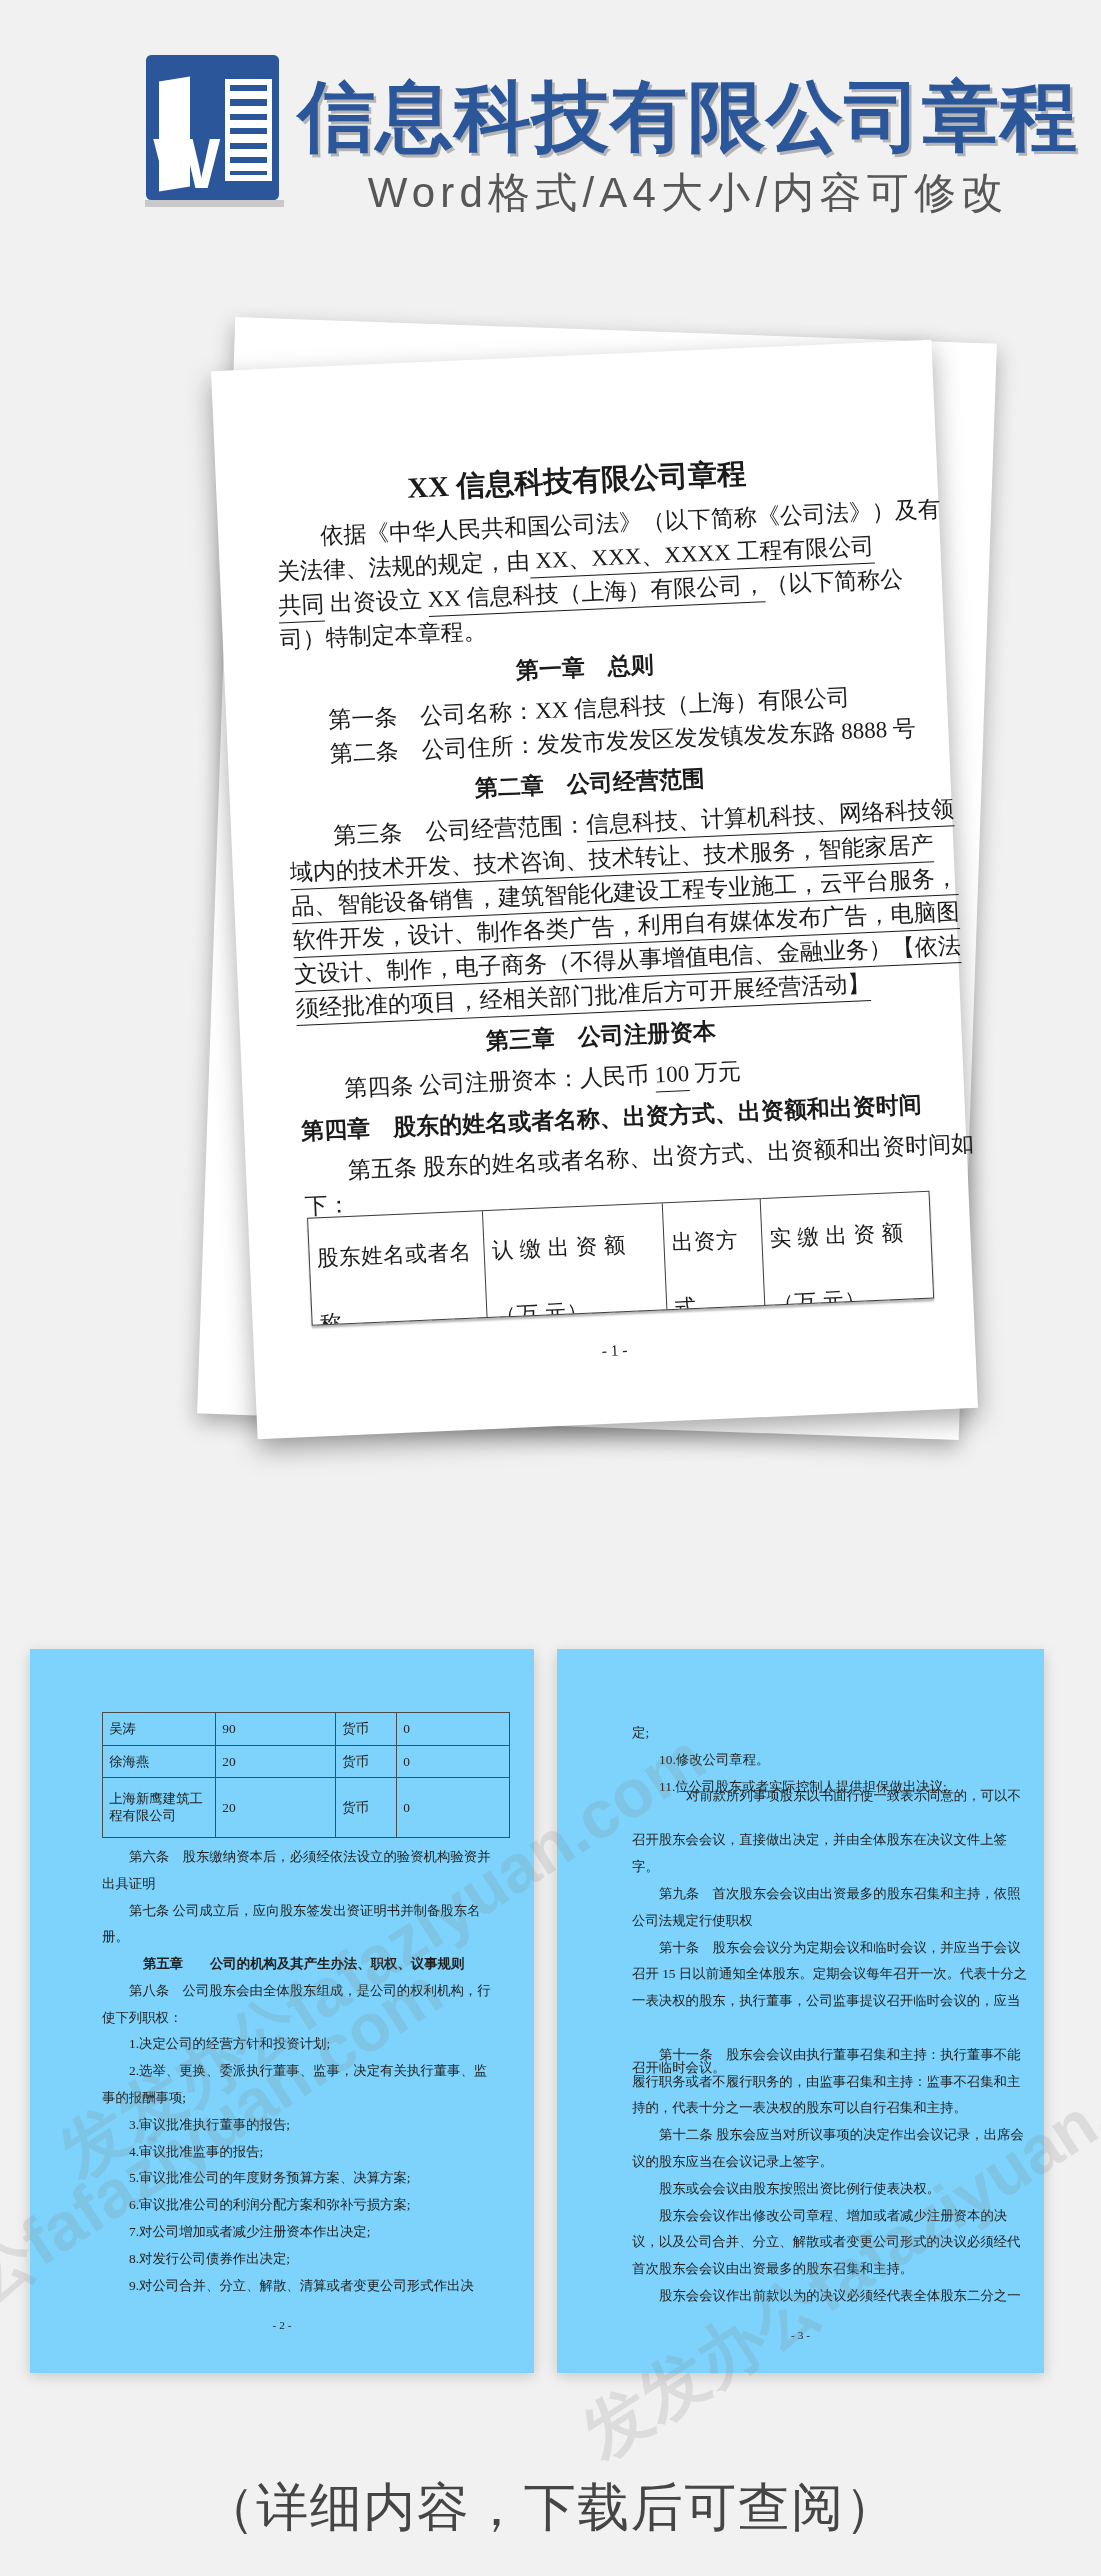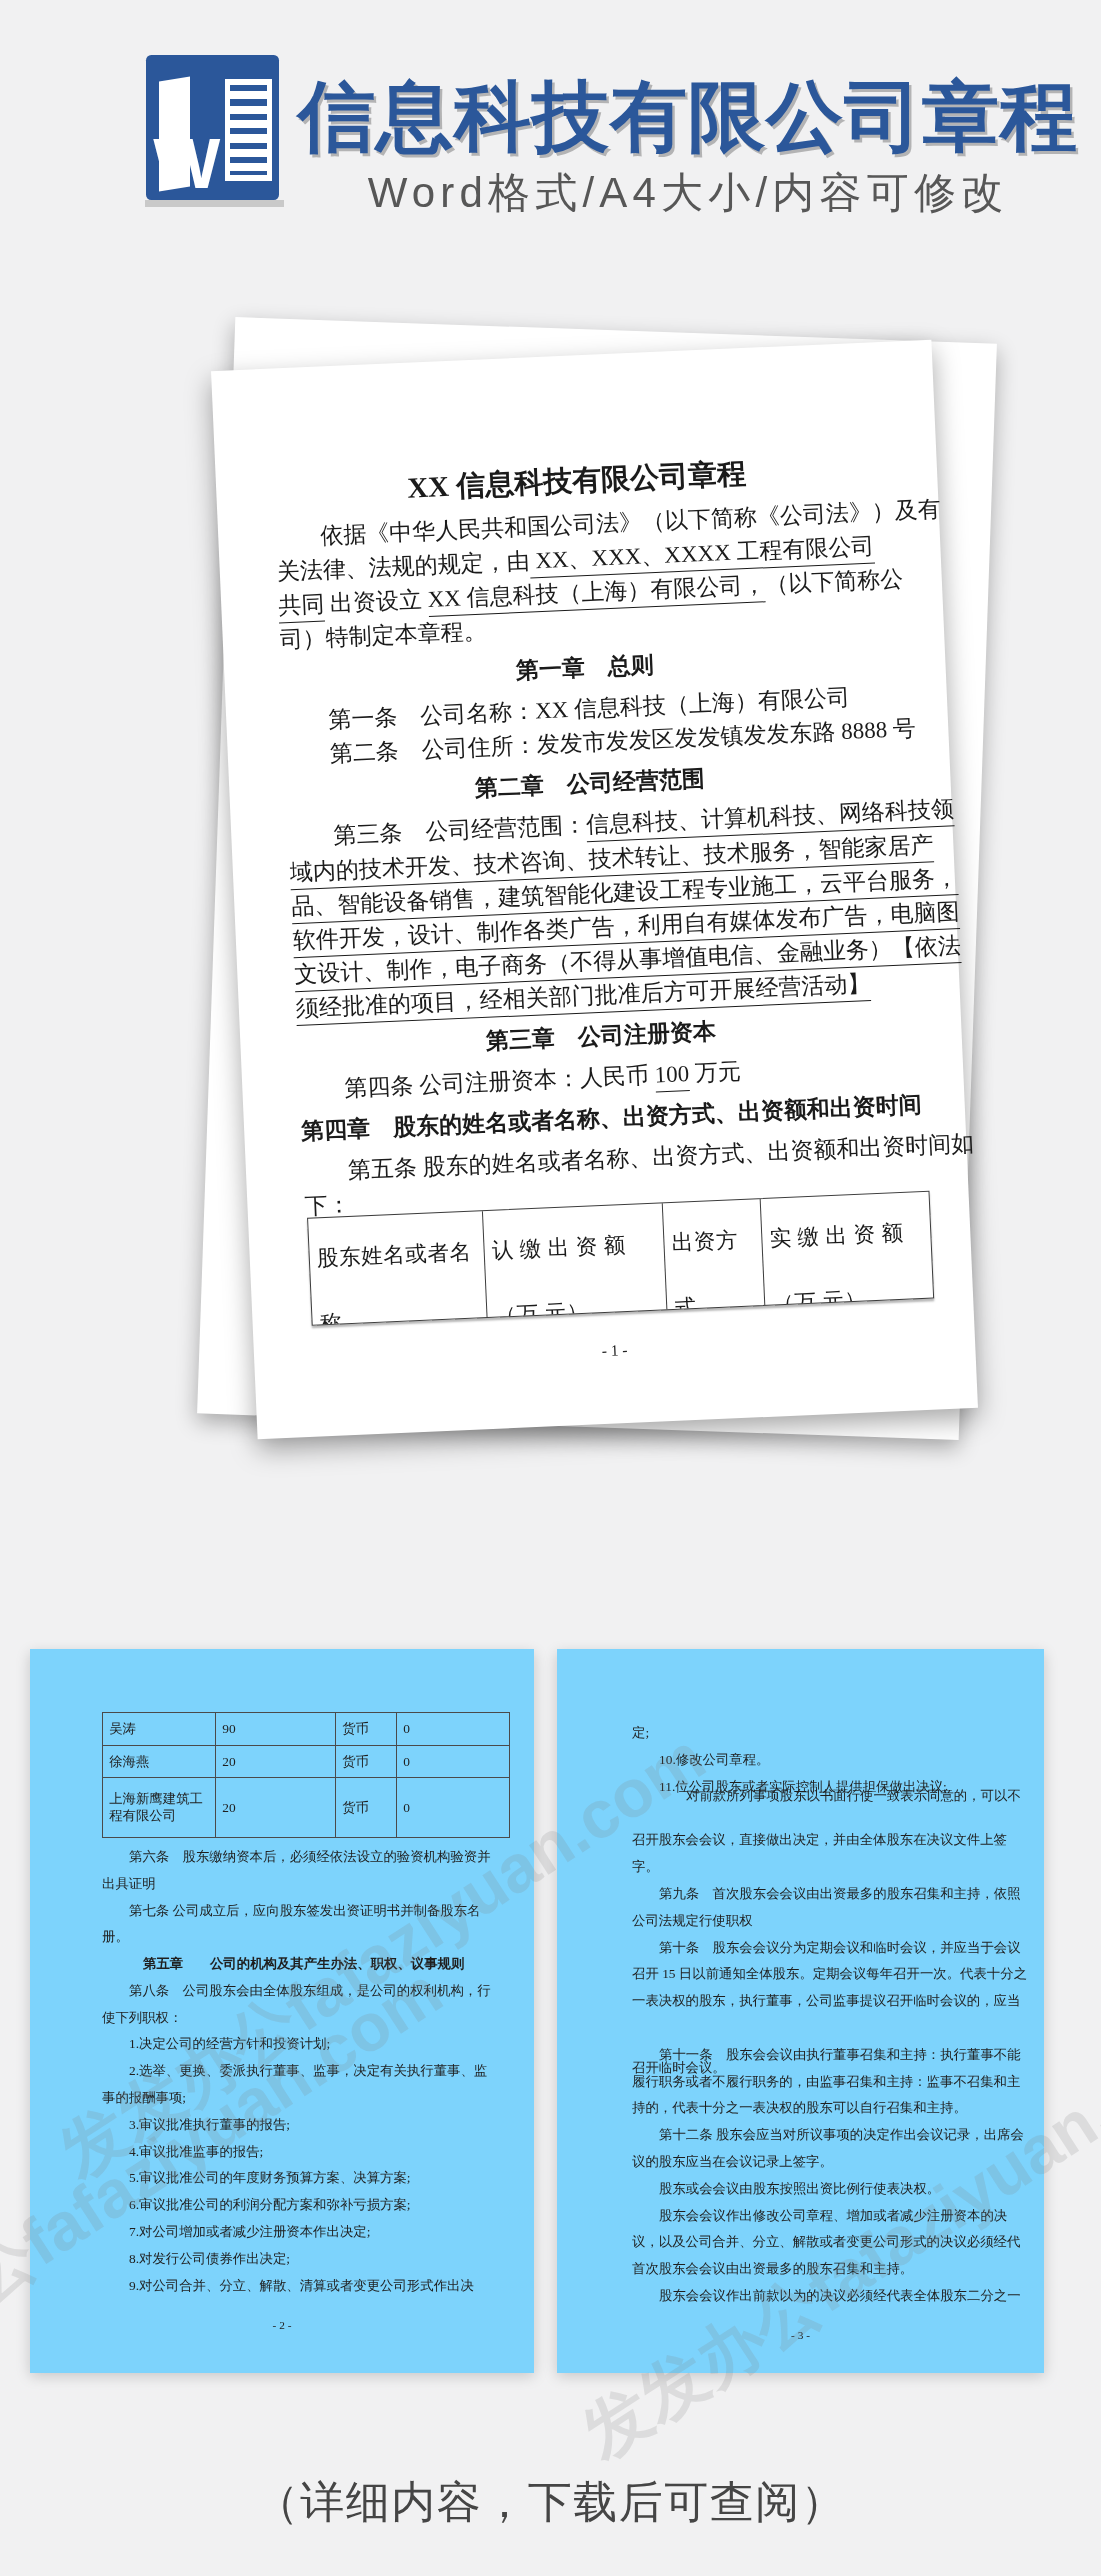--- a/index.html
+++ b/index.html
@@ -59,21 +59,21 @@
           padding:3.1px 6.2px;display:flex;align-items:center;line-height:17.5px;}
   .t2 .cell.lastcol{border-right:none;}
   .t2 .cell.lastrow{border-bottom:none;}
 
   
   .wm{position:absolute;white-space:nowrap;font-weight:bold;font-size:67px;
           color:rgba(125,125,125,.18);transform-origin:0 50%;transform:rotate(-33deg);
           z-index:6;pointer-events:none;font-family:"Liberation Sans",sans-serif;}
 
   
-  .caption{position:absolute;left:0;top:2473px;width:100%;text-align:center;font-size:44px;
+  .caption{position:absolute;left:0;top:2473px;width:100%;text-align:center;font-size:52px;
           color:#454545;letter-spacing:1.5px;font-family:"Liberation Serif","DejaVu Serif",serif;}
 </style>
 </head>
 <body>
 
 <div class="stage">
 
   <div class="w-icon">
     <div class="fold"></div>
     <div class="doc">

